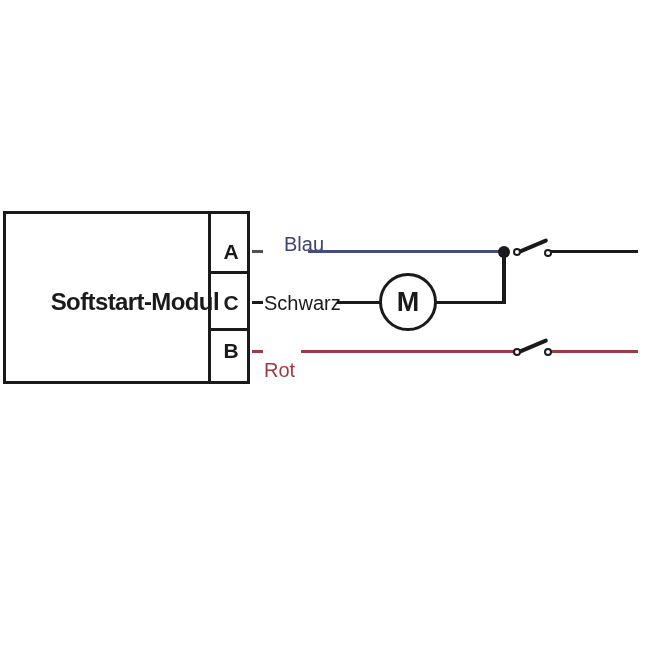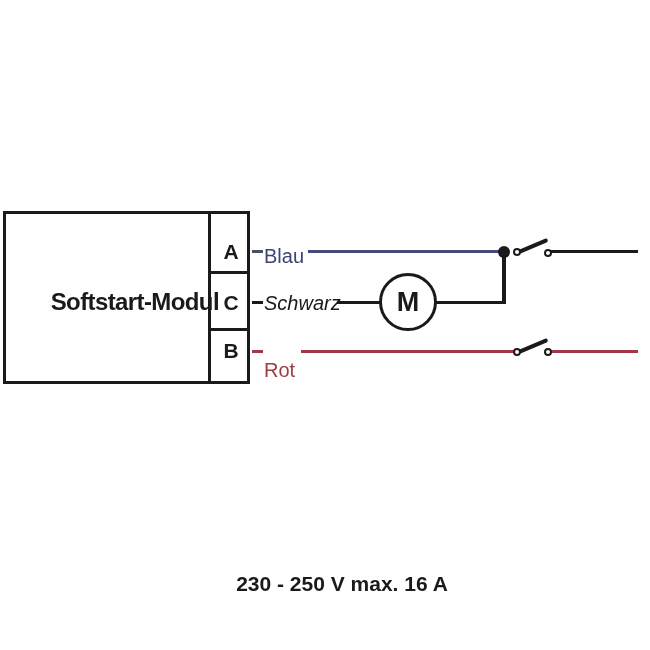--- a/index.html
+++ b/index.html
@@ -71,22 +71,22 @@
   .dash-b { top: 350px; background: var(--wire-red, #9d3a45); }
 
   
   .wire-label {
     position: absolute;
     left: 264px;
     height: 24px; line-height: 24px;
     font-size: 20px;
     white-space: nowrap;
   }
-  .label-blau    { top: 244px; color: var(--label-blue, #3d4375); }
-  .label-schwarz { top: 291px; color: var(--ink, #1a1a1a); font-style: italic; }
+  .label-blau    { top: 232px; color: var(--label-blue, #3d4375); margin-left: 20px; }
+  .label-schwarz { top: 291px; color: var(--ink, #1a1a1a); }
   .label-rot     { top: 358px; color: var(--label-red, #9d3a45); }
 
   
   .wire { position: absolute; height: 3px; }
   .wire-blue       { left: 308px; top: 250px; width: 196px; background: var(--wire-blue, #464c78); }
   .wire-schwarz    { left: 337px; top: 301px; width: 44px;  background: var(--ink, #1a1a1a); }
   .wire-red        { left: 301px; top: 350px; width: 213px; background: var(--wire-red, #9d3a45); }
   .wire-black-right{ left: 551px; top: 250px; width: 87px;  background: var(--ink, #1a1a1a); }
   .wire-red-right  { left: 551px; top: 350px; width: 87px;  background: var(--wire-red, #9d3a45); }
   .link-horiz      { left: 436px; top: 301px; width: 69px;  background: var(--ink, #1a1a1a); }
@@ -198,16 +198,15 @@
 
   <div class="switch-arm sw1-arm"></div>
   <div class="contact sw1-pivot"></div>
   <div class="contact sw1-contact"></div>
 
   <div class="switch-arm sw2-arm"></div>
   <div class="contact sw2-pivot"></div>
   <div class="contact sw2-contact"></div>
 
   <div class="ratings">
-    <div>230 - 250 V max. 16 A</div>
   </div>
 
 </div>
 
 </body></html>

